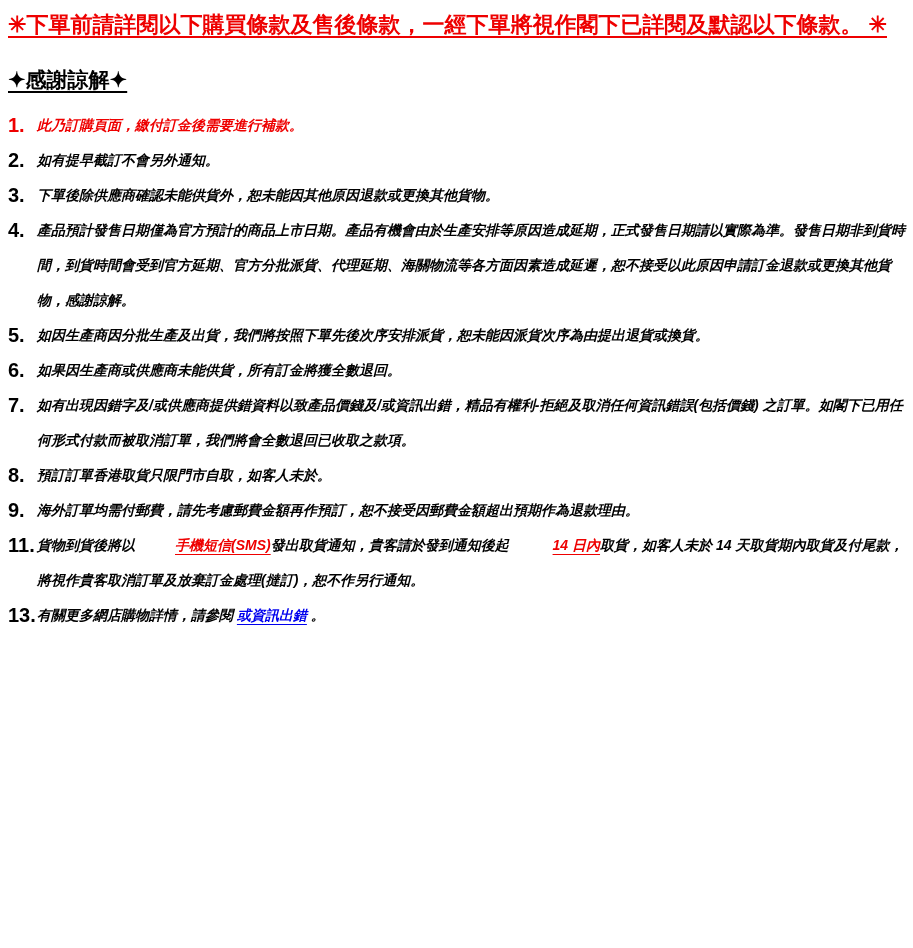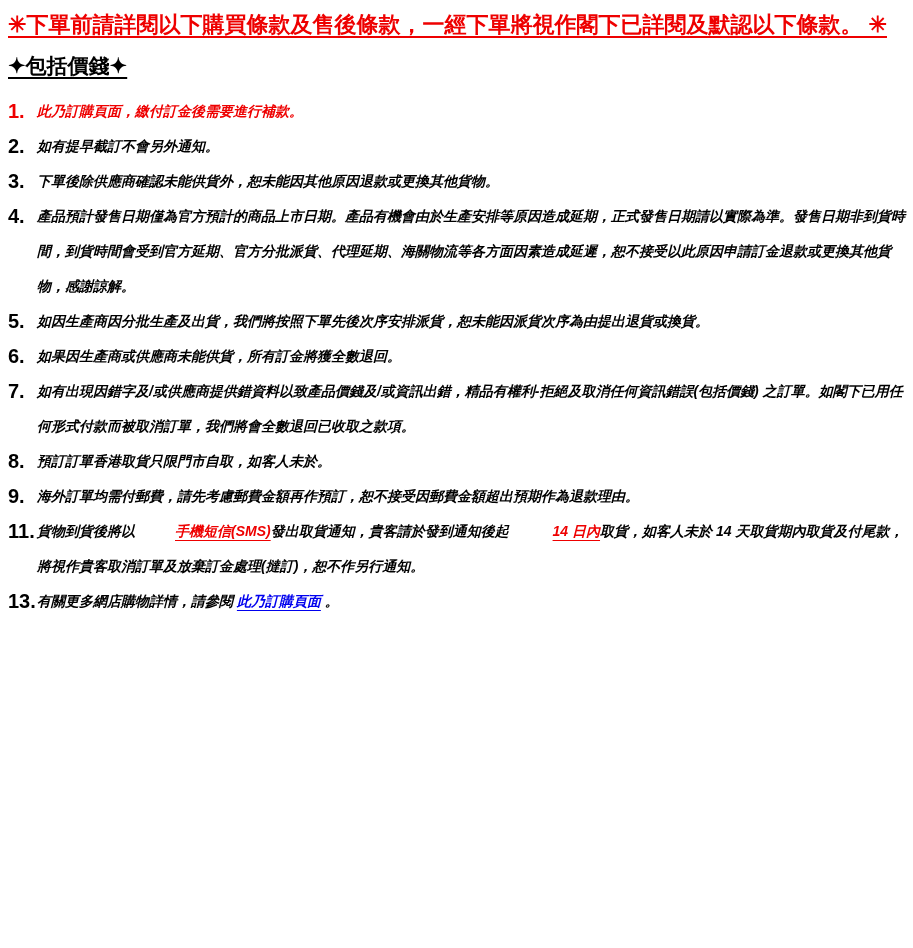--- a/index.html
+++ b/index.html
@@ -17,21 +17,21 @@
     font-weight: 700;
     color: var(--text);
     padding: 11px 6px 0 6px;
   }
   .header-notice {
     color: var(--red);
     font-size: 22px;
     line-height: 28px;
     text-decoration: underline;
     text-underline-offset: 4px;
-    margin: 0 0 13px 2px;
+    margin: 0 0 27px 2px;
     white-space: nowrap;
   }
   .section-title {
     color: var(--text);
     font-size: 21px;
     line-height: 28px;
     text-decoration: underline;
     text-underline-offset: 4px;
     margin: 0 0 14px 2px;
   }
@@ -63,21 +63,21 @@
     text-underline-offset: 4px;
     cursor: pointer;
   }
 </style>
 </head>
 <body>
 
 <div class="page">
   <div class="header-notice">✳下單前請詳閱以下購買條款及售後條款，一經下單將視作閣下已詳閱及默認以下條款。 ✳</div>
 
-  <div class="section-title">✦包括價錢✦</div>
+  <div class="section-title">✦感謝諒解✦</div>
 
   <div class="terms-list">
   <div class="term-row">
     <div class="term-num seg-red">1.</div>
     <div class="term-text"><span class="seg-red">此乃訂購頁面，繳付訂金後需要進行補款。</span></div>
   </div>
 
   <div class="term-row">
     <div class="term-num">2.</div>
     <div class="term-text"><span>如有提早截訂不會另外通知。</span></div>
@@ -120,16 +120,16 @@
 
 
   <div class="term-row">
     <div class="term-num">11.</div>
     <div class="term-text"><span>貨物到貨後將以</span><span class="seg-red-underline">手機短信(SMS)</span><span>發出取貨通知，貴客請於發到通知後起 </span><span class="seg-red-underline">14 日內</span><span>取貨，如客人未於 14 天取貨期內取貨及付尾款，將視作貴客取消訂單及放棄訂金處理(撻訂)，恕不作另行通知。</span></div>
   </div>
 
 
   <div class="term-row">
     <div class="term-num">13.</div>
-    <div class="term-text"><span>有關更多網店購物詳情，請參閱 </span><span class="seg-link">此乃訂購頁面</span><span> 。</span></div>
+    <div class="term-text"><span>有關更多網店購物詳情，請參閱 </span><span class="seg-link">或資訊出錯</span><span> 。</span></div>
   </div>
 </div>
 </div>
 
 </body></html>

